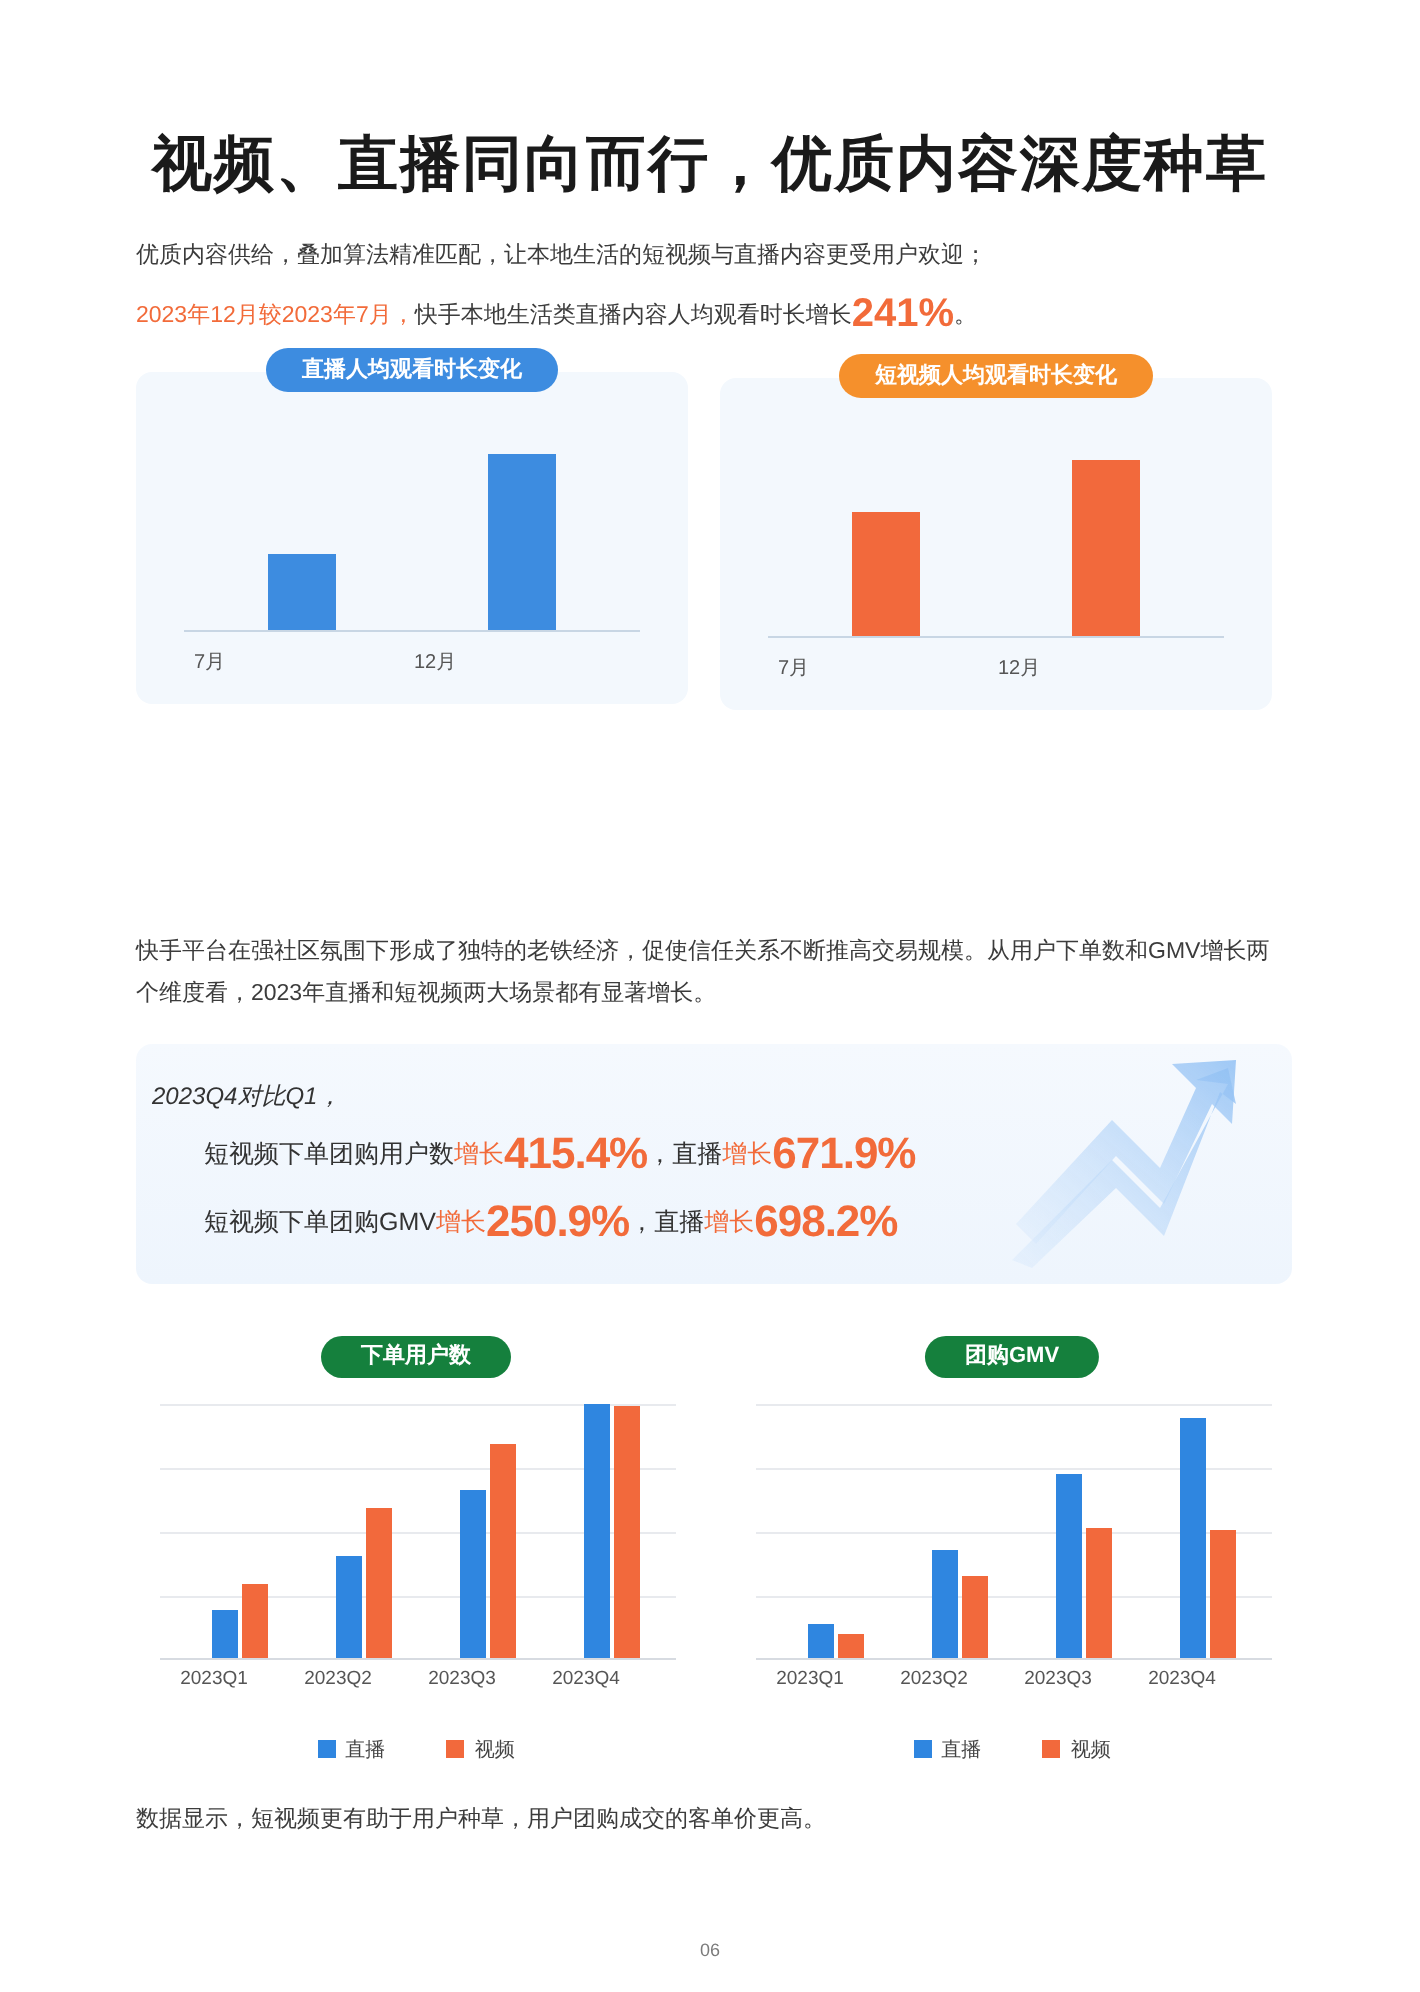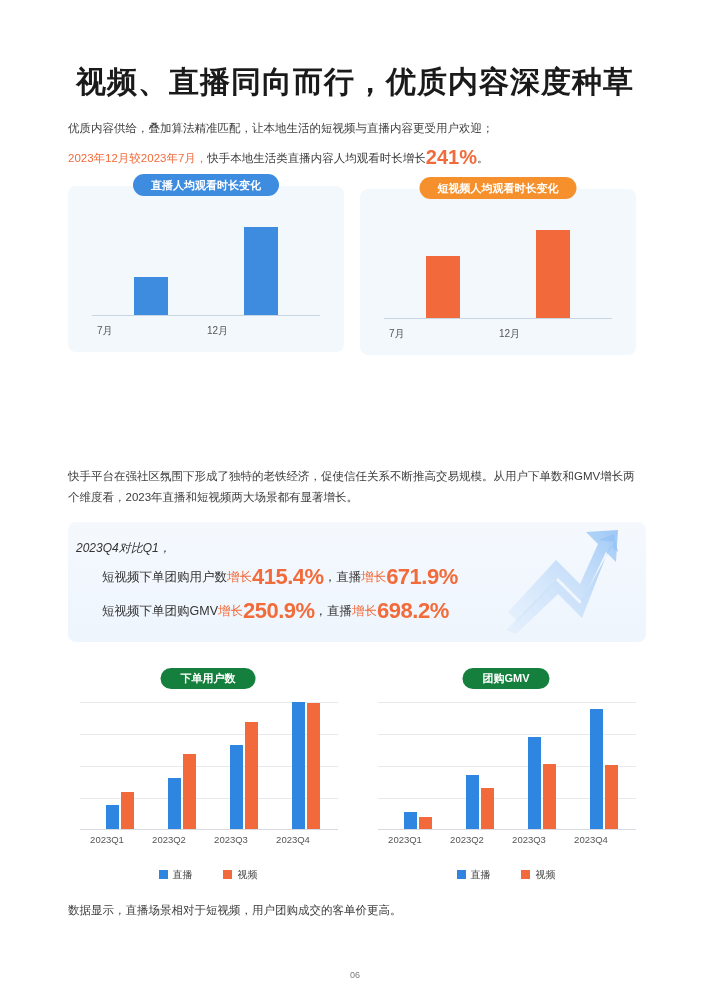--- a/index.html
+++ b/index.html
@@ -370,16 +370,16 @@
     <div class="xlabel" style="left:9px;">2023Q1</div>
     <div class="xlabel" style="left:71px;">2023Q2</div>
     <div class="xlabel" style="left:133px;">2023Q3</div>
     <div class="xlabel" style="left:195px;">2023Q4</div>
     <div class="legend">
       <span class="item"><span class="sw sw-blue"></span><span>直播</span></span>
       <span class="item"><span class="sw sw-orange"></span><span>视频</span></span>
     </div>
   </div>
 
-  <div class="para p4">数据显示，直播场景相对于短视频，用户团购成交的客单价更高。</div>
+  <div class="para p4">数据显示，短视频更有助于用户种草，用户团购成交的客单价更高。</div>
 
   <div class="page-num">06</div>
 </div>
 
 </body></html>

